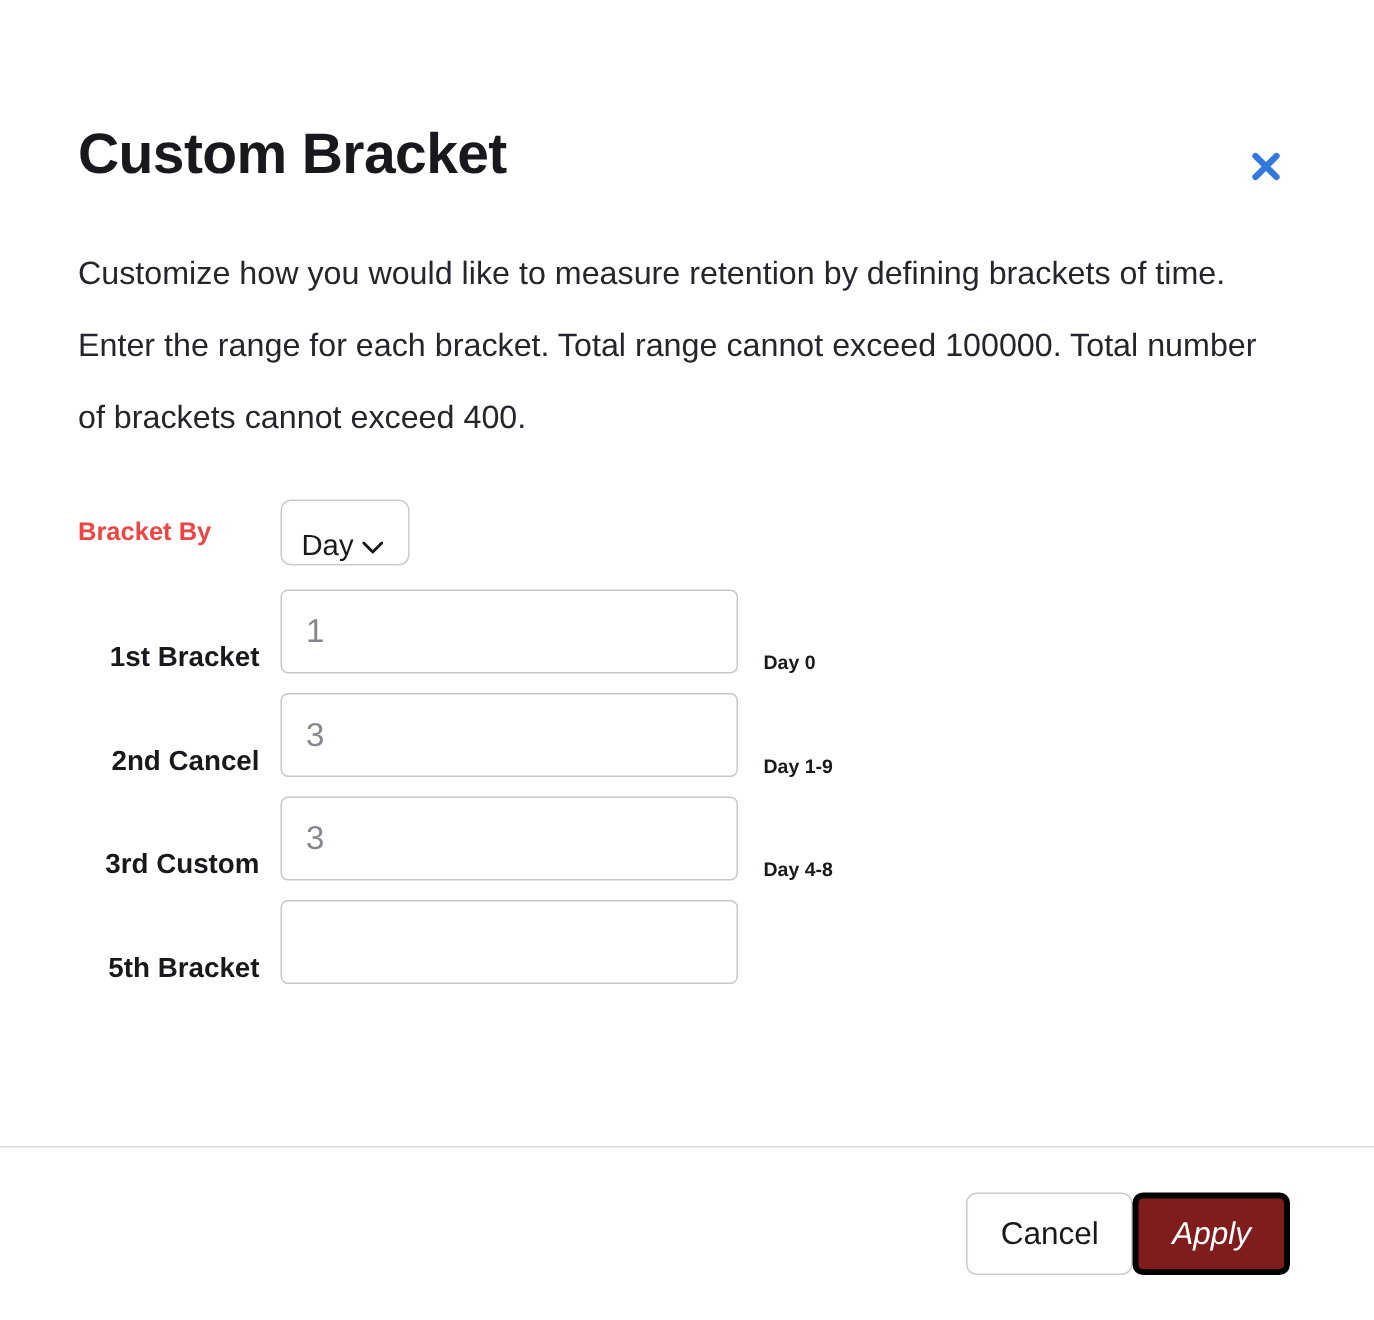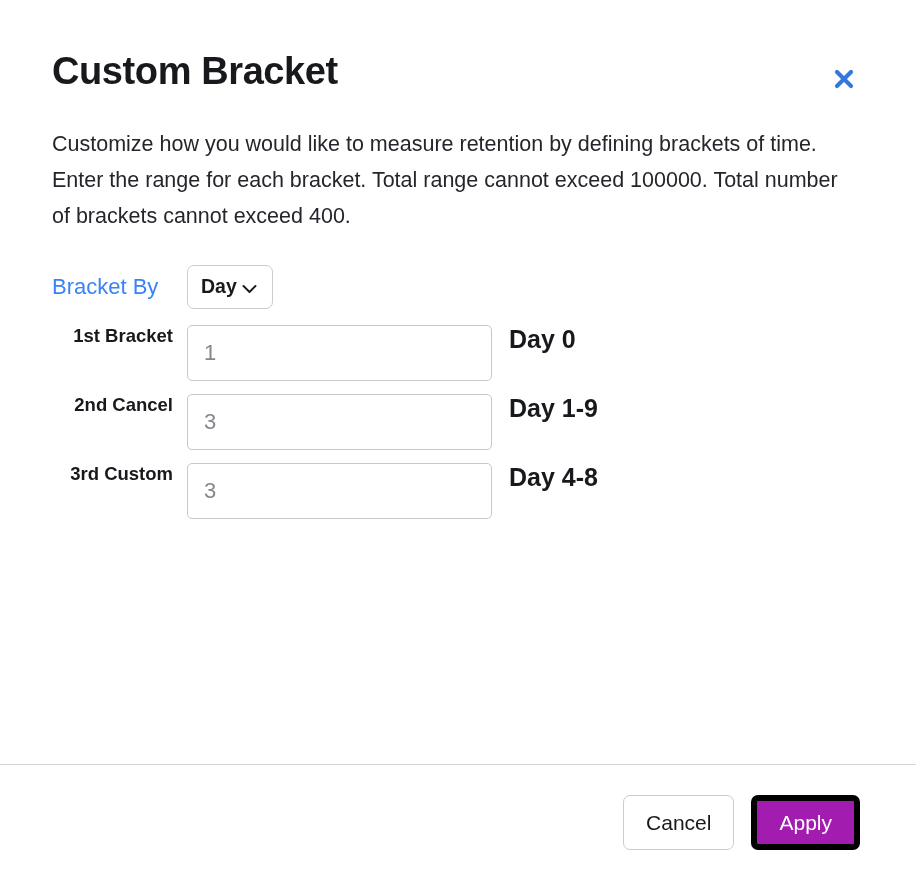--- a/index.html
+++ b/index.html
@@ -15,20 +15,21 @@
     overflow: hidden;
     position: relative;
   }
 
   .dialog {
     position: absolute;
     inset: 0;
     display: flex;
     flex-direction: column;
     background: #ffffff;
+    margin-top: 32px;
   }
 
   
   .dialog-header {
     position: relative;
     padding: 52px 52px 0 52px;
     flex: 0 0 auto;
   }
   .dialog-title {
     font-size: 38px;
@@ -55,61 +56,61 @@
   .close-button svg { display: block; }
 
   
   .dialog-body {
     padding: 0 52px;
     flex: 1 1 auto;
   }
   .dialog-description {
     margin: 34px 0 0 0;
     font-size: 21.5px;
-    line-height: 36px;
+    line-height: 48px;
     color: #24262b;
     max-width: 800px;
   }
 
   .bracket-by-row {
     display: flex;
     align-items: center;
     margin-top: 31px;
     height: 44px;
   }
   .bracket-by-label {
     width: 121px;
-    font-size: 22px;
-    font-weight: 400;
-    color: #3b82f6;
+    font-size: 17px;
+    font-weight: 700;
+    color: #ef4444;
     text-align: left;
   }
   .bracket-by-select {
     margin-left: 14px;
     height: 44px;
     min-width: 86px;
     padding: 0 13px;
     border: 1px solid #c9ccd1;
     border-radius: 7px;
     background: #ffffff;
     display: inline-flex;
-    align-items: center;
+    align-items: flex-end;
     gap: 5px;
     cursor: pointer;
     font-size: 19.5px;
-    font-weight: 700;
+    font-weight: 400;
     color: #17191c;
     box-sizing: border-box;
   }
   .chevron { display: block; margin-top: 2px; }
 
   .bracket-rows { margin-top: 16px; }
   .bracket-row {
     display: flex;
-    align-items: flex-start;
+    align-items: flex-end;
     height: 56px;
     margin-bottom: 13px;
   }
   .bracket-label {
     width: 135px;
     text-align: right;
     font-size: 18.5px;
     font-weight: 700;
     color: #17191c;
     padding-right: 14px;
@@ -127,41 +128,40 @@
     color: #3a3d42;
     padding: 0 16px;
     outline: none;
   }
   .bracket-input::placeholder {
     color: #84878d;
     opacity: 1;
   }
   .bracket-hint {
     margin-left: 17px;
-    font-size: 25px;
+    font-size: 13px;
     font-weight: 700;
     color: #17191c;
     white-space: nowrap;
   }
 
   
   .dialog-divider {
     border: 0;
     border-top: 1px solid #d3d6da;
     margin: 0;
     width: 100%;
   }
   .dialog-footer {
     flex: 0 0 auto;
     height: 115px;
     display: flex;
     align-items: center;
     justify-content: flex-end;
     padding-right: 56px;
-    gap: 17px;
     box-sizing: border-box;
   }
   .btn {
     font-family: "Liberation Sans", sans-serif;
     font-size: 21px;
     height: 55px;
     border-radius: 7px;
     cursor: pointer;
     box-sizing: border-box;
     padding: 0 22px;
@@ -169,24 +169,25 @@
     align-items: center;
     justify-content: center;
   }
   .btn-cancel {
     background: #ffffff;
     border: 1px solid #c9ccd1;
     color: #17191c;
     min-width: 110px;
   }
   .btn-apply {
-    background: #a21caf;
-    border: 6px solid #000000;
+    background: #7f1d1d;
+    border: 4px solid #000000;
     color: #ffffff;
     min-width: 99px;
+    font-style: italic;
   }
 </style>
 </head>
 <body>
 
 <div class="dialog">
 
   <div class="dialog-header">
     <h1 class="dialog-title">Custom Bracket</h1>
     <button class="close-button">
@@ -228,20 +229,25 @@
         <span class="bracket-hint">Day 1-9</span>
       </div>
 
       <div class="bracket-row">
         <span class="bracket-label">3rd Custom</span>
         <input class="bracket-input" type="text" placeholder="3" style="">
         <span class="bracket-hint">Day 4-8</span>
       </div>
 
 
+      <div class="bracket-row">
+        <span class="bracket-label">5th Bracket</span>
+        <input class="bracket-input" type="text" placeholder="" style="">
+        <span class="bracket-hint"></span>
+      </div>
 
     </div>
   </div>
 
   <hr class="dialog-divider">
 
   <div class="dialog-footer">
     <button class="btn btn-cancel">Cancel</button>
     <button class="btn btn-apply">Apply</button>
   </div>

